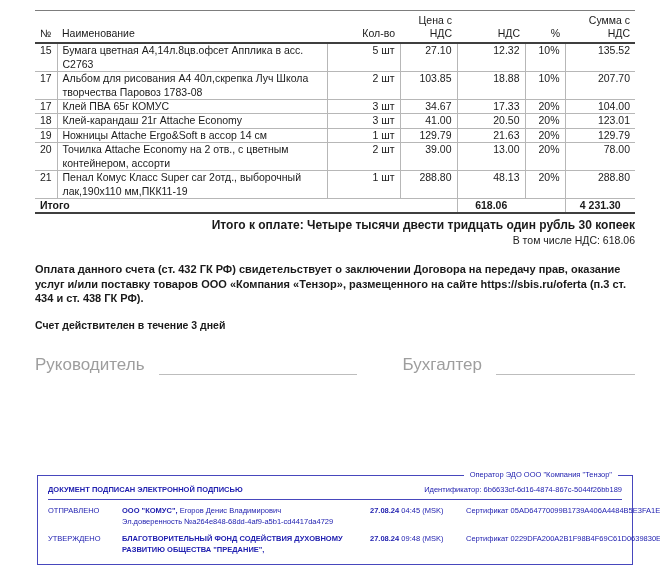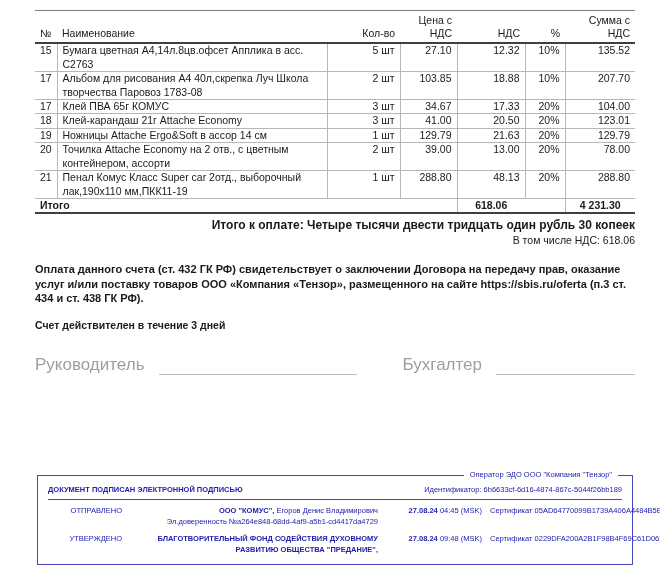--- a/index.html
+++ b/index.html
@@ -45,21 +45,21 @@
 
   
   .stamp{position:relative;width:594px;margin:100px 25px 0 37px;
          border:1px solid #4747bd;color:#2121b0;padding:5px 0 9px;}
   .stamp-operator{position:absolute;top:-6px;right:14px;background:#fff;
                   padding:0 6px;font-size:7.5px;white-space:nowrap;}
   .stamp-head{display:flex;justify-content:space-between;align-items:flex-end;
               padding:4px 10px 5px;font-size:7.5px;}
   .stamp-divider{margin:0 10px;border-bottom:1px solid #4747bd;height:0;}
   .stamp-row{display:grid;grid-template-columns:74px 248px 96px 1fr;
-             column-gap:8px;padding:6px 10px 0;font-size:7.5px;line-height:1.45;text-align:right;}
+             column-gap:0;padding:6px 10px 0;font-size:7.5px;line-height:1.45;}
   .stamp b,.stamp .bold{font-weight:bold;}
   .stamp-cert{white-space:nowrap;}
 </style>
 </head>
 <body>
 
 <div class="page">
 
   <table class="inv">
     <colgroup>

